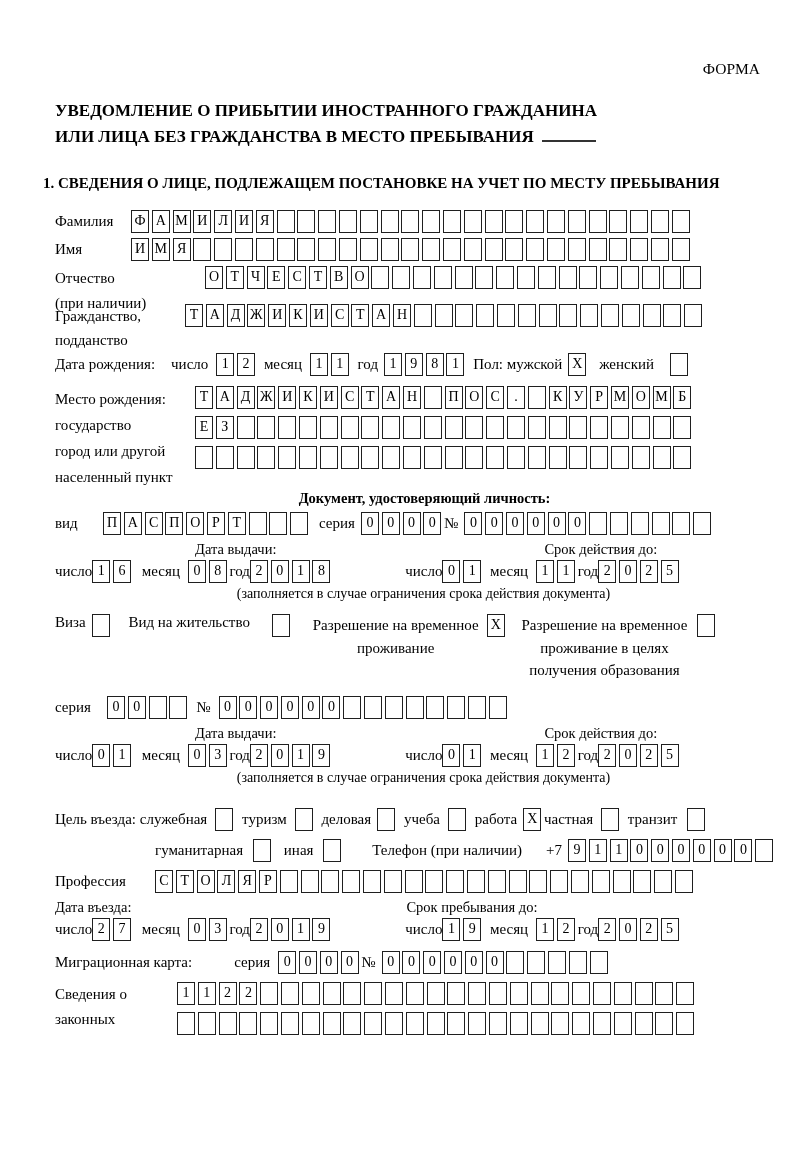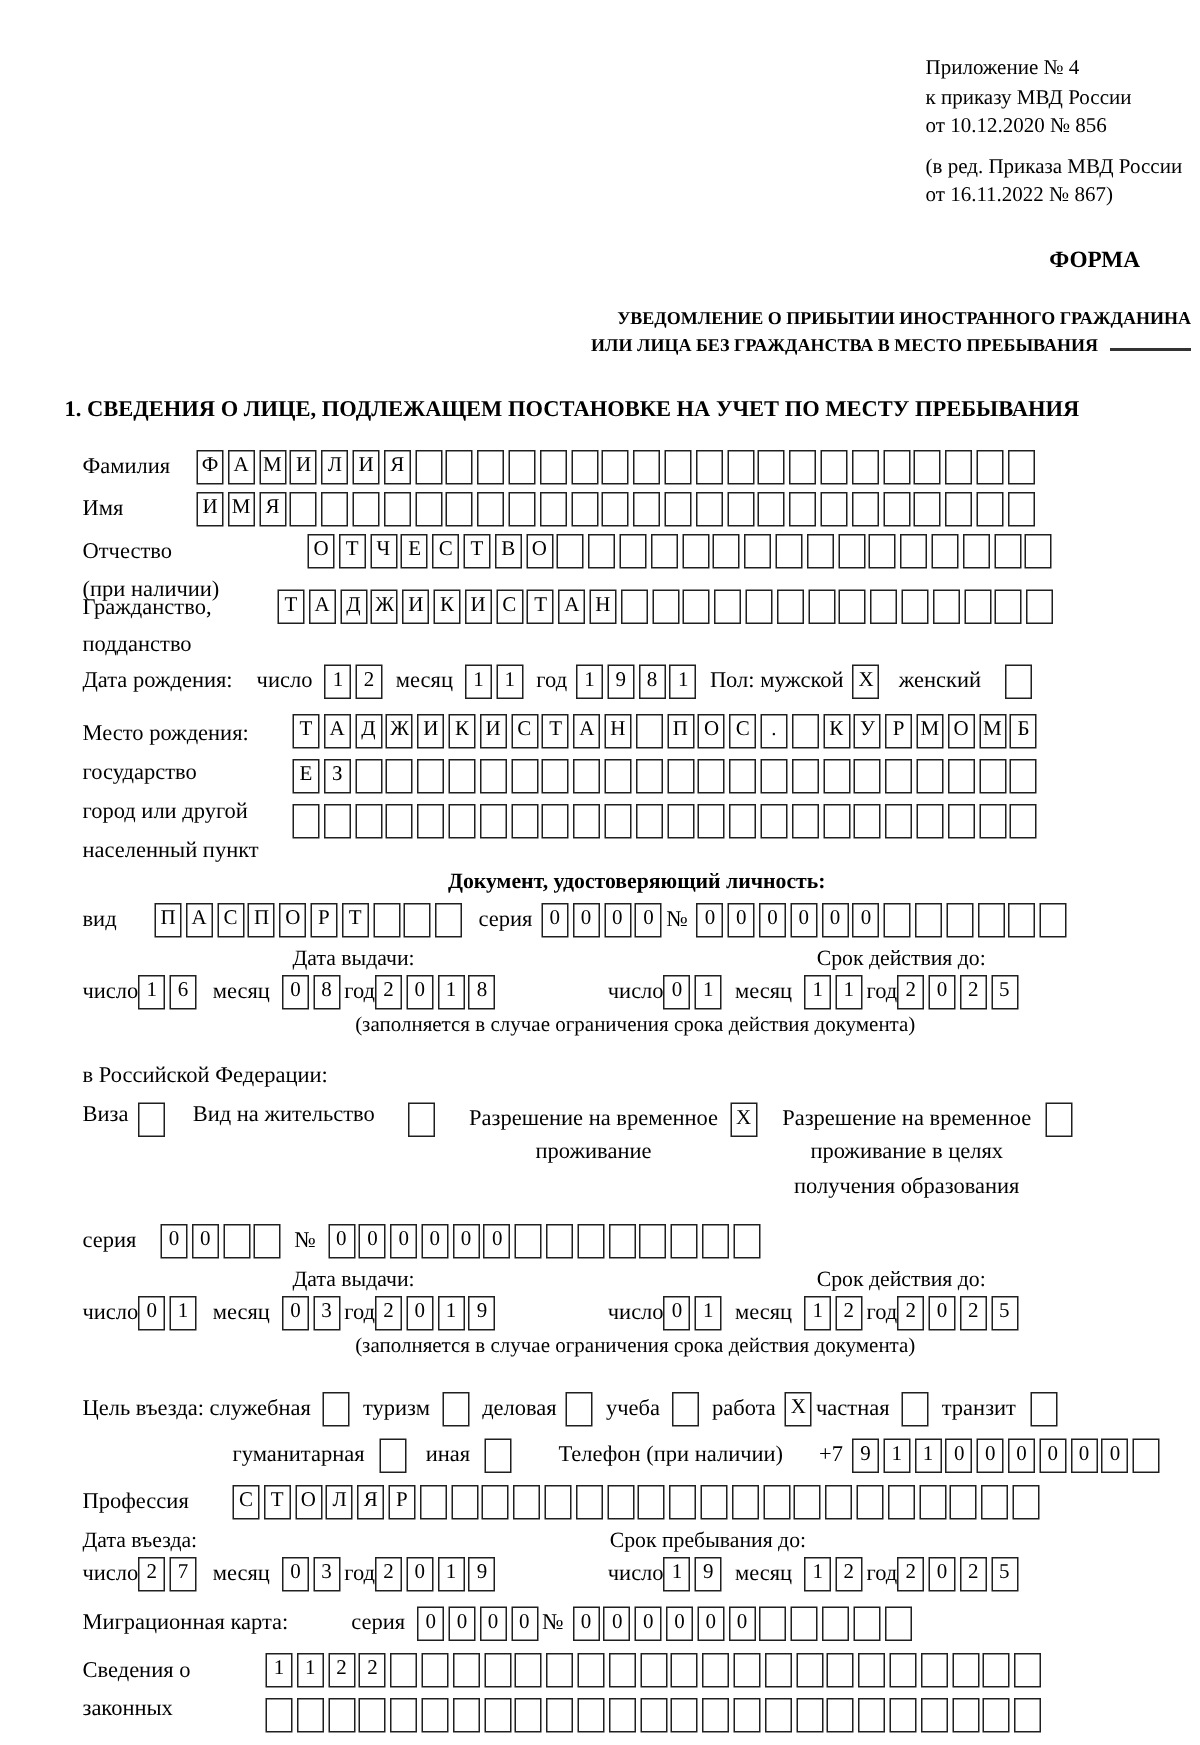--- a/index.html
+++ b/index.html
@@ -5,23 +5,23 @@
   * { box-sizing: border-box; }
   html,body { margin:0; padding:0; }
   body {
     width:800px; height:1163px; background:#ffffff; color:#000;
     font-family:"Liberation Serif", serif; font-size:15px; overflow:hidden;
   }
   .page { padding:36px 6px 0 55px; }
 
   .hdr { margin-left:562px; font-size:14px; line-height:1.4; }
   .hgap { height:7px; }
-  .forma { font-weight:bold; text-align:right; padding-right:34px; margin-top:24px; font-size:15.5px; }
-
-  .title { text-align:right; font-weight:bold; font-size:12px; margin-top:20px; line-height:1.5; }
+  .forma { font-weight:normal; text-align:right; padding-right:34px; margin-top:24px; font-size:15.5px; }
+
+  .title { text-align:left; font-weight:bold; font-size:17px; margin-top:20px; line-height:1.5; }
   .blank { display:inline-block; width:54px; border-bottom:2px solid #333; height:3px; margin-left:8px; }
 
   .sec { font-weight:bold; font-size:15px; margin-top:26px; margin-left:-12px; white-space:nowrap; }
 
   .row { display:flex; align-items:center; margin-top:5px; }
   .top { align-items:flex-start; }
   .lbl { flex:none; }
   .cells { display:flex; flex:none; }
   .cell {
     width:18px; height:23px; border:1.5px solid #1f1f1f; margin-right:2.8px;
@@ -35,28 +35,20 @@
   .para { margin-top:12px; line-height:1.8; }
   .ctr { text-align:center; line-height:1.5; }
   .grid-rows > .cells { margin-bottom:7px; }
   .ml-lines { line-height:26px; }
 </style>
 </head>
 <body>
 
 <div class="page">
 
-  <div class="hdr">
-    <div>Приложение № 4</div>
-    <div>к приказу МВД России</div>
-    <div>от 10.12.2020 № 856</div>
-    <div class="hgap"></div>
-    <div>(в ред. Приказа МВД России</div>
-    <div>от 16.11.2022 № 867)</div>
-  </div>
 
   <div class="forma">ФОРМА</div>
 
   <div class="title">
     <div>УВЕДОМЛЕНИЕ О ПРИБЫТИИ ИНОСТРАННОГО ГРАЖДАНИНА</div>
     <div><span>ИЛИ ЛИЦА БЕЗ ГРАЖДАНСТВА В МЕСТО ПРЕБЫВАНИЯ</span><span class="blank"></span></div>
   </div>
 
   <div class="sec">1. СВЕДЕНИЯ О ЛИЦЕ, ПОДЛЕЖАЩЕМ ПОСТАНОВКЕ НА УЧЕТ ПО МЕСТУ ПРЕБЫВАНИЯ</div>
 
@@ -389,21 +381,20 @@
         <span class="cell">2</span>
         <span class="cell">0</span>
         <span class="cell">2</span>
         <span class="cell">5</span>
       </span>
   </div>
 
   <div class="note">(заполняется в случае ограничения срока действия документа)</div>
 
   <div class="para">
-    <div>в Российской Федерации:</div>
   </div>
 
   <div class="row top" style="margin-top:4px">
     <span>Виза</span>
     <span class="cells g6">
         <span class="cell"></span>
       </span>
     <span style="margin-left:16px">Вид на жительство</span>
     <span class="cells" style="margin-left:22px">
         <span class="cell"></span>

